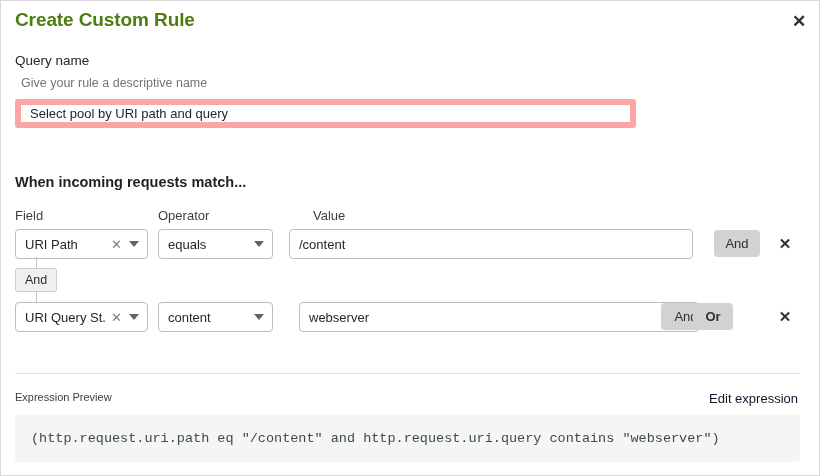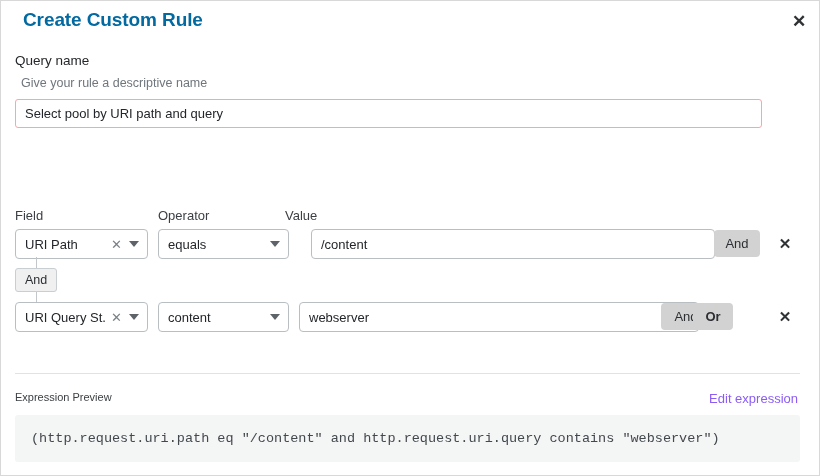--- a/index.html
+++ b/index.html
@@ -13,23 +13,23 @@
   #panel {
     position: relative;
     width: 820px; height: 476px;
     background: #ffffff;
     border: 1px solid #d8d8d8;
     overflow: hidden;
   }
 
   
   .dialog-title {
-    position: absolute; left: 22px; top: 8px;
+    position: absolute; left: 14px; top: 8px;
     font-size: 19px; font-weight: bold;
-    color: #0369a1; letter-spacing: -0.1px;
+    color: #4d7c0f; letter-spacing: -0.1px;
   }
   .close-btn {
     position: absolute; right: 9px; top: 9px;
     width: 22px; height: 22px;
     display: flex; align-items: center; justify-content: center;
     cursor: pointer; color: #2f3336;
     font-size: 17px; font-weight: bold; line-height: 1;
   }
 
   
@@ -38,43 +38,43 @@
     font-size: 13.5px; color: #25282b;
   }
   .field-sublabel {
     position: absolute; left: 14px;
     font-size: 12.5px; color: #6f767c;
   }
   #rule-name-label { top: 52px; }
   #rule-name-sublabel { top: 75px; margin-left: 6px; }
   #rule-name-input {
     position: absolute; left: 14px; top: 98px;
-    width: 747px; height: 29px;
-    border: 1px solid #fca5a5; border-radius: 3px;
+    width: 621px; height: 29px;
+    border: 6px solid #fca5a5; border-radius: 3px;
     background: #fff;
     font-family: "Liberation Sans", sans-serif;
     font-size: 13px; color: #23262a;
     padding: 0 9px;
     outline: none;
   }
 
   
   .section-heading {
     position: absolute; left: 14px; top: 173px;
     font-size: 14.5px; font-weight: bold; color: #1f2124;
   }
 
   
   .col-header {
     position: absolute; top: 207px;
     font-size: 13px; color: #3c4044;
   }
   #col-field { left: 14px; }
   #col-operator { left: 157px; }
-  #col-value { left: 284px; }
+  #col-value { left: 312px; }
 
   
   .cond-row { position: absolute; left: 0; width: 820px; height: 30px; }
   #cond-row-0 { top: 228px; }
   #cond-row-1 { top: 301px; }
 
   .select-box {
     position: absolute;
     height: 30px;
     border: 1px solid #b9bec2; border-radius: 4px;
@@ -97,31 +97,31 @@
     align-items: center; justify-content: center;
     padding-right: 6px;
   }
   .caret-glyph {
     width: 0; height: 0;
     border-left: 5px solid transparent;
     border-right: 5px solid transparent;
     border-top: 6px solid #5d6368;
   }
   .field-select { left: 14px; width: 133px; }
-  .operator-select { left: 157px; width: 131px; }
+  .operator-select { left: 157px; width: 115px; }
 
   .value-input {
     position: absolute; height: 30px;
     border: 1px solid #b9bec2; border-radius: 4px;
     background: #fff;
     font-family: "Liberation Sans", sans-serif;
     font-size: 13px; color: #23262a;
     padding: 0 9px; outline: none;
   }
-  #value-input-0 { left: 310px; width: 404px; }
+  #value-input-0 { left: 288px; width: 404px; }
   #value-input-1 { left: 298px; width: 400px; }
 
   .logic-btn {
     position: absolute; height: 27px; top: 1px;
     background: #d2d2d2; border: none; border-radius: 4px;
     font-family: "Liberation Sans", sans-serif;
     font-size: 13px; color: #2c2f33;
     cursor: pointer;
     display: flex; align-items: center; justify-content: center;
   }
@@ -163,21 +163,21 @@
     width: 785px; height: 1px; background: #e2e2e2;
   }
 
   
   #expr-label {
     position: absolute; left: 14px; top: 390px;
     font-size: 11px; color: #3c4044;
   }
   #edit-expression-link {
     position: absolute; right: 21px; top: 390px;
-    font-size: 13px; color: #8b5cf6;
+    font-size: 13px; color: #0f172a;
     cursor: pointer; text-decoration: none; margin-left: 28px;
   }
   #expr-box {
     position: absolute; left: 14px; top: 414px;
     width: 785px; height: 47px;
     background: #f4f5f5; border-radius: 3px;
     display: flex; align-items: center;
   }
   #expr-code {
     font-family: "Liberation Mono", monospace;
@@ -191,20 +191,21 @@
 
 <div id="panel">
 
   <div class="dialog-title">Create Custom Rule</div>
   <div class="close-btn">✕</div>
 
   <div class="field-label" id="rule-name-label">Query name</div>
   <div class="field-sublabel" id="rule-name-sublabel">Give your rule a descriptive name</div>
   <input id="rule-name-input" type="text" value="Select pool by URI path and query" style="">
 
+  <div class="section-heading">When incoming requests match...</div>
 
   <div class="col-header" id="col-field">Field</div>
   <div class="col-header" id="col-operator">Operator</div>
   <div class="col-header" id="col-value">Value</div>
 
   <div class="cond-row" id="cond-row-0">
     <div class="select-box field-select">
       <span class="select-text">URI Path</span>
       <span class="select-clear">✕</span>
       <span class="select-caret">

